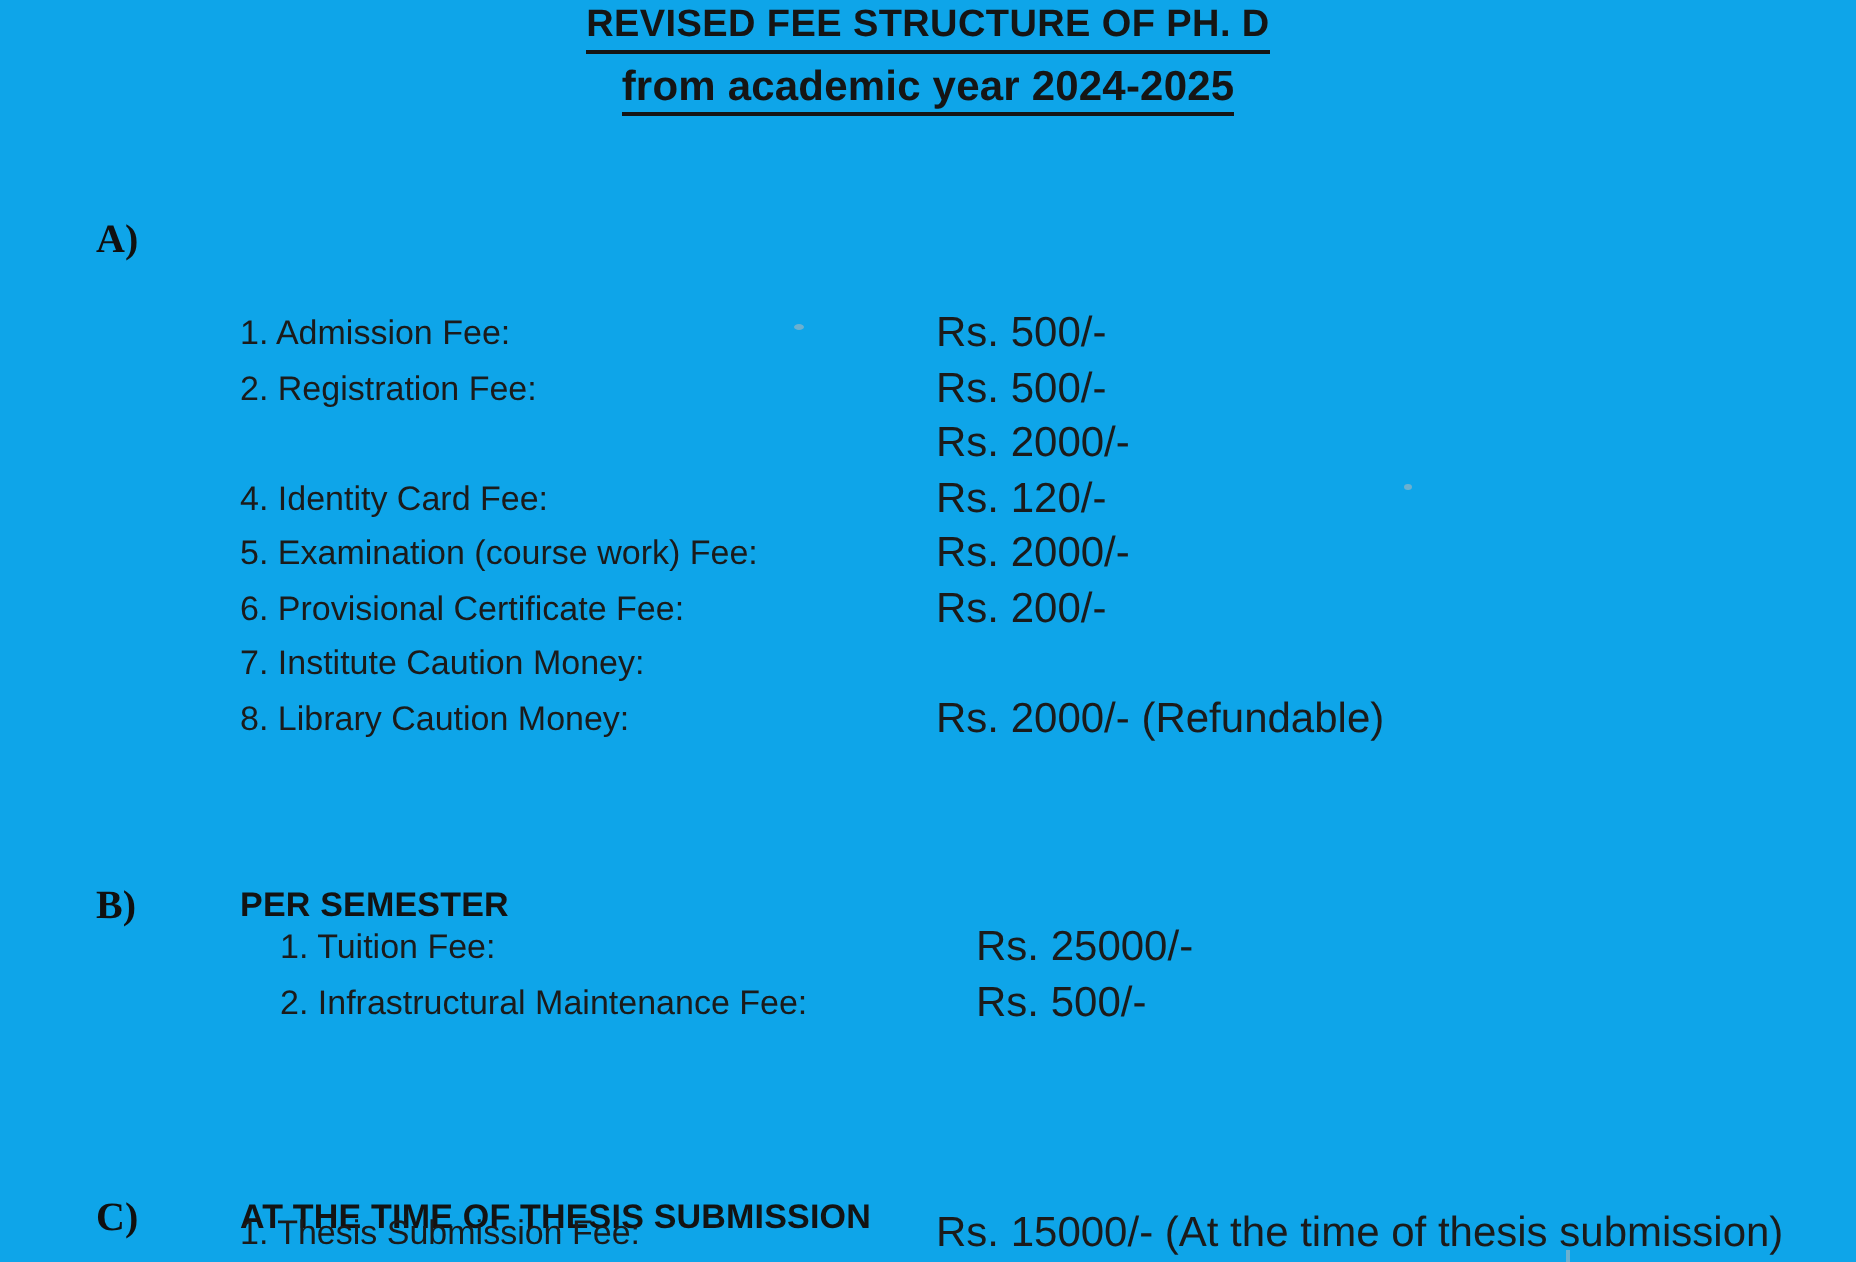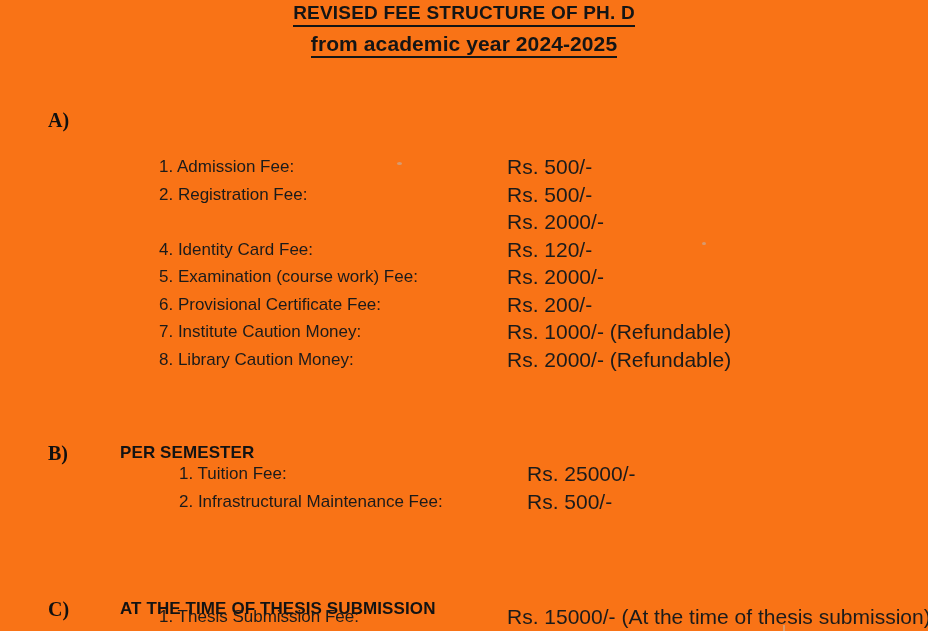--- a/index.html
+++ b/index.html
@@ -14,21 +14,21 @@
     position: relative;
     overflow: hidden;
     font-family: "Liberation Sans", sans-serif;
     color: #1c1c1c;
     -webkit-font-smoothing: antialiased;
   }
 
   .page {
     position: absolute;
     inset: 0;
-    background: #f97316;
+    background: #0ea5e9;
   }
 
   
   .title-block {
     position: absolute;
     top: 2px;
     left: 0;
     width: 928px;
     text-align: center;
   }
@@ -91,21 +91,20 @@
     color: #131313;
     line-height: 24px;
     white-space: nowrap;
   }
 
   
   .fee-list {
     position: absolute;
     left: 0;
     width: 752px;
-    padding-left: 39px;
   }
   .fee-row {
     position: relative;
     height: 27.5px;
     white-space: nowrap;
   }
   .fee-label {
     position: absolute;
     left: 120px;
     top: 0;
@@ -178,21 +177,20 @@
     <div class="fee-row">
       <span class="fee-label">5. Examination (course work) Fee:</span>
       <span class="fee-amount">Rs. 2000/-</span>
     </div>
     <div class="fee-row">
       <span class="fee-label">6. Provisional Certificate Fee:</span>
       <span class="fee-amount">Rs. 200/-</span>
     </div>
     <div class="fee-row">
       <span class="fee-label">7. Institute Caution Money:</span>
-      <span class="fee-amount">Rs. 1000/- (Refundable)</span>
     </div>
     <div class="fee-row">
       <span class="fee-label">8. Library Caution Money:</span>
       <span class="fee-amount">Rs. 2000/- (Refundable)</span>
     </div>
   </div>
 
   <div class="section section-head" id="section-b">
     <span class="section-letter">B)</span>
     <span class="section-heading">PER SEMESTER</span>

